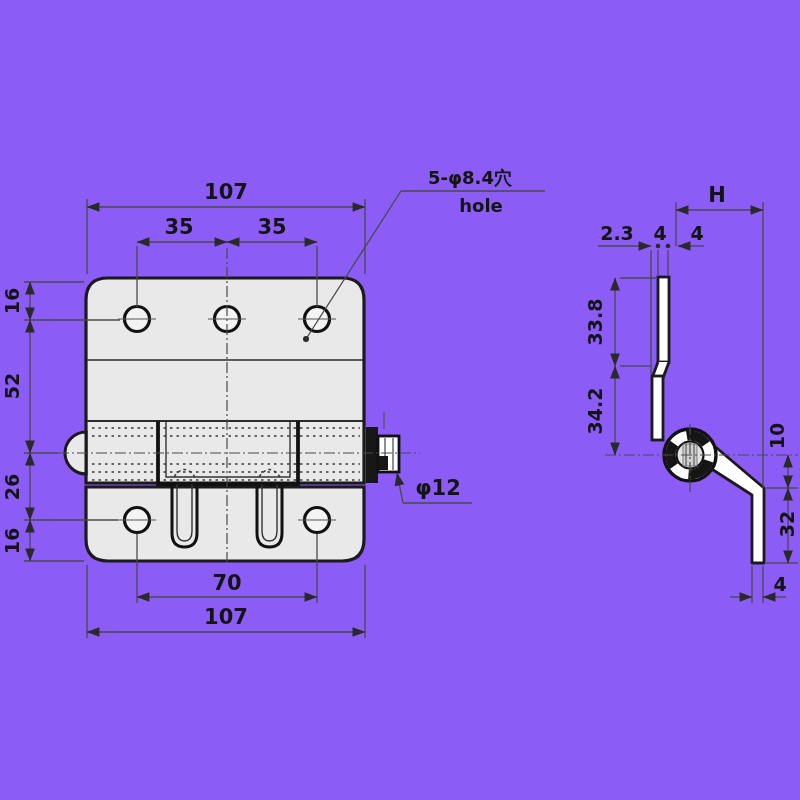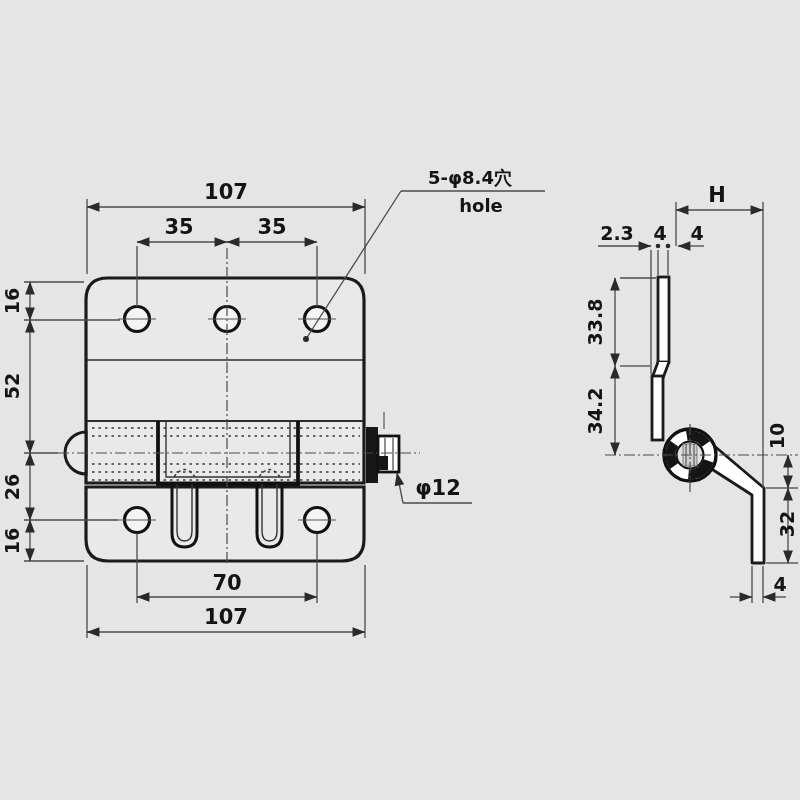--- a/index.html
+++ b/index.html
@@ -1,16 +1,16 @@
 <!DOCTYPE html>
 <html><head>
 <meta charset="utf-8">
 <style>
   html,body{margin:0;padding:0;background:#ffffff;}
-  .stage{width:800px;height:800px;position:relative;background:#e5e5e5;overflow:hidden;}
+  .stage{width:800px;height:800px;position:relative;background:#8b5cf6;overflow:hidden;}
   svg{display:block;}
   text{font-family:"DejaVu Sans","Liberation Sans",sans-serif;font-weight:bold;fill:#141414;}
   .dimtxt{font-size:21px;}
   .dimtxt-s{font-size:19px;}
   .callout{font-size:18px;}
 </style>
 </head>
 <body>
 
 <div class="stage">

